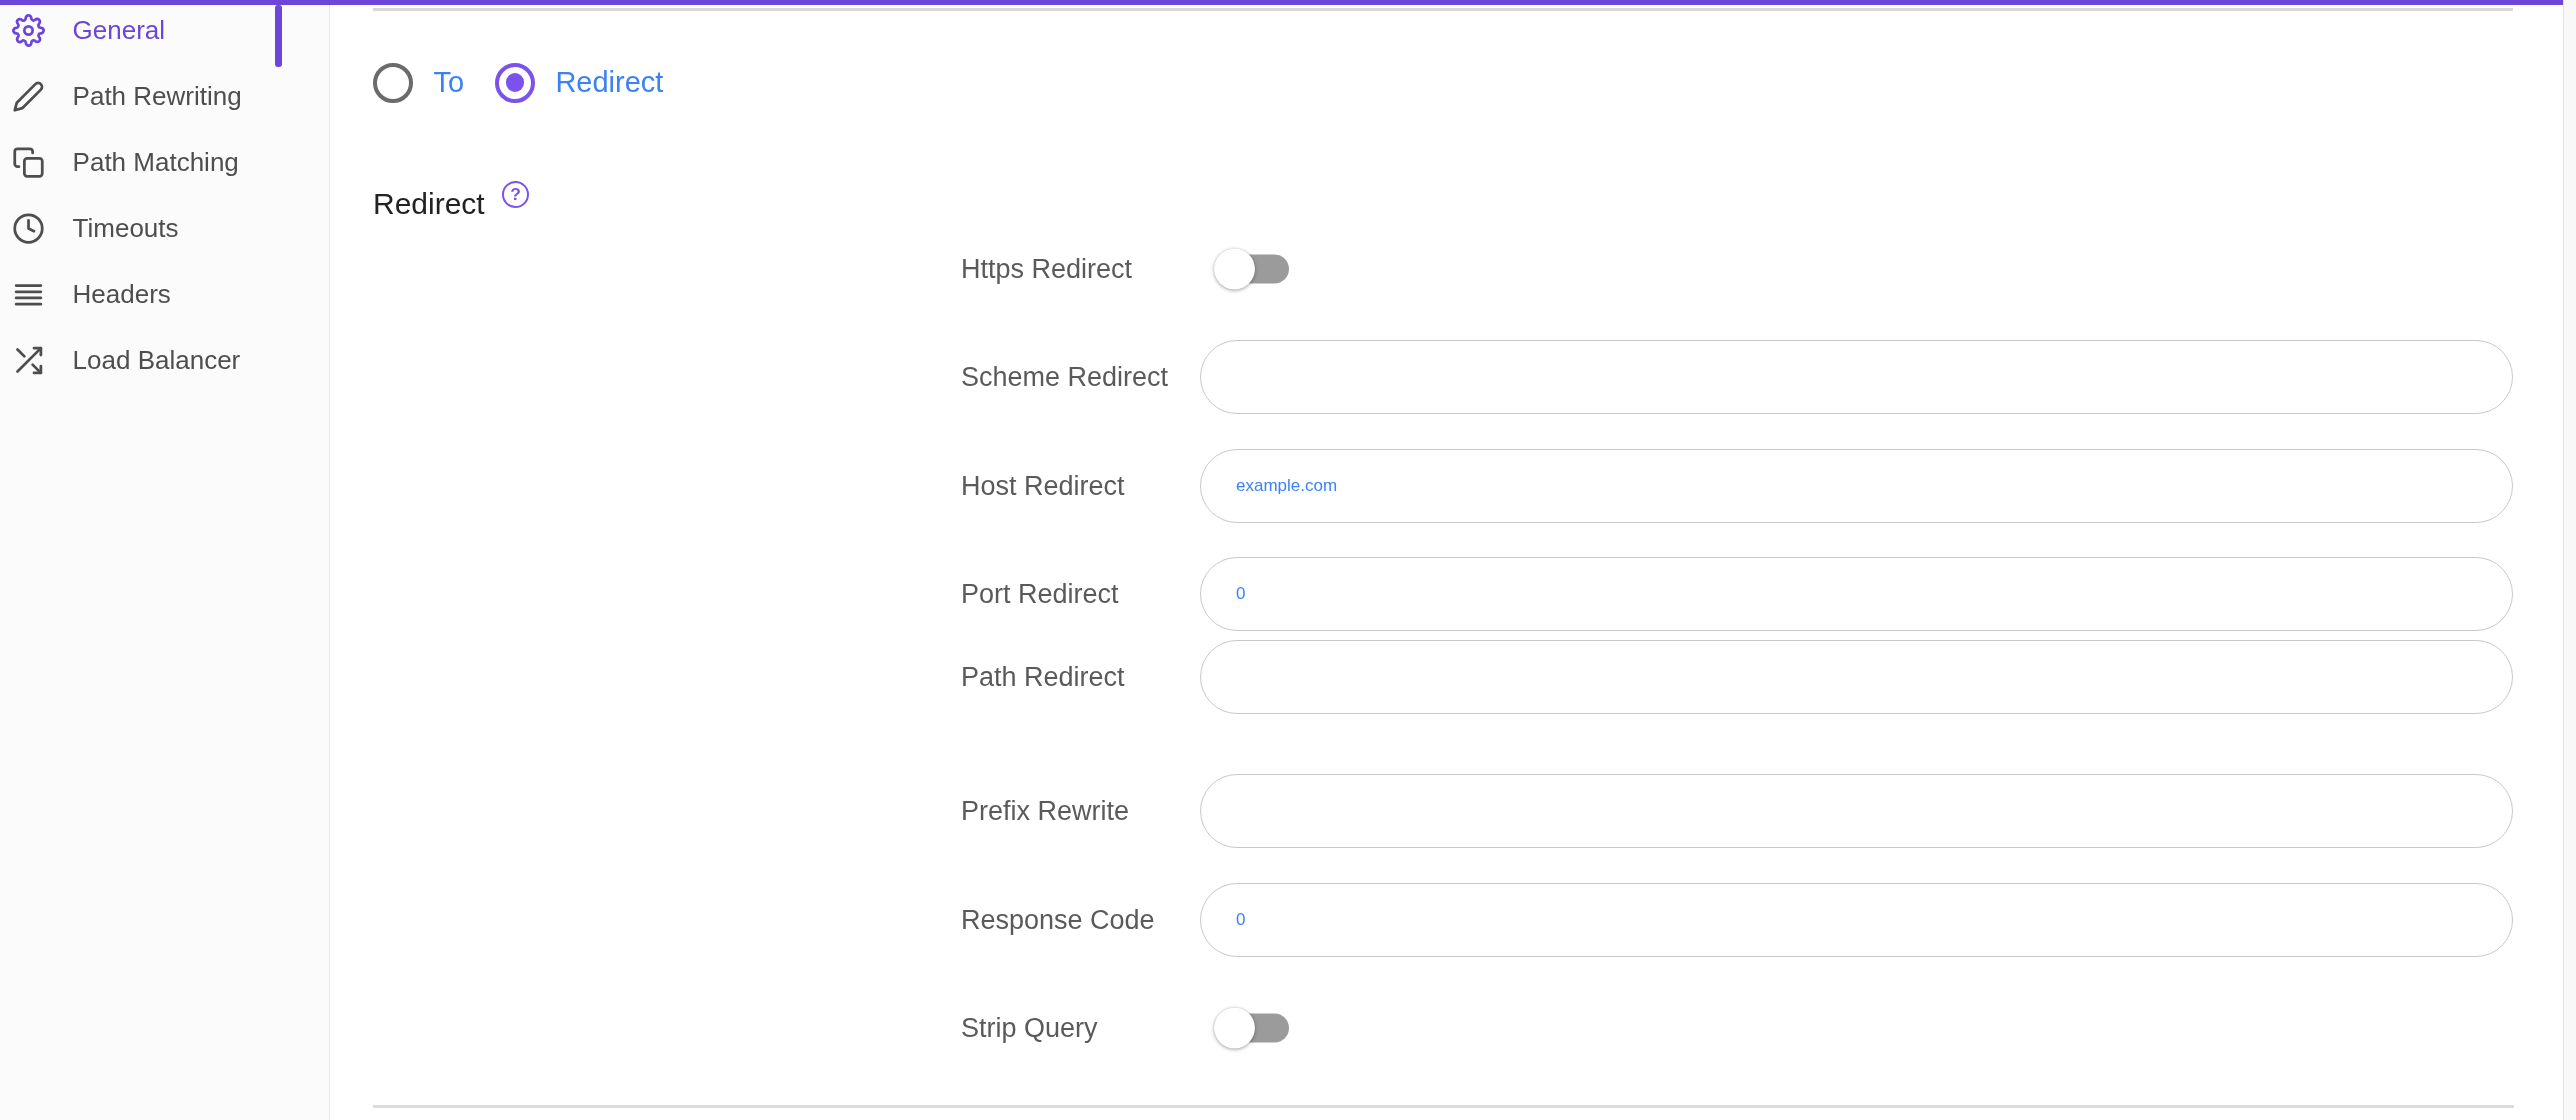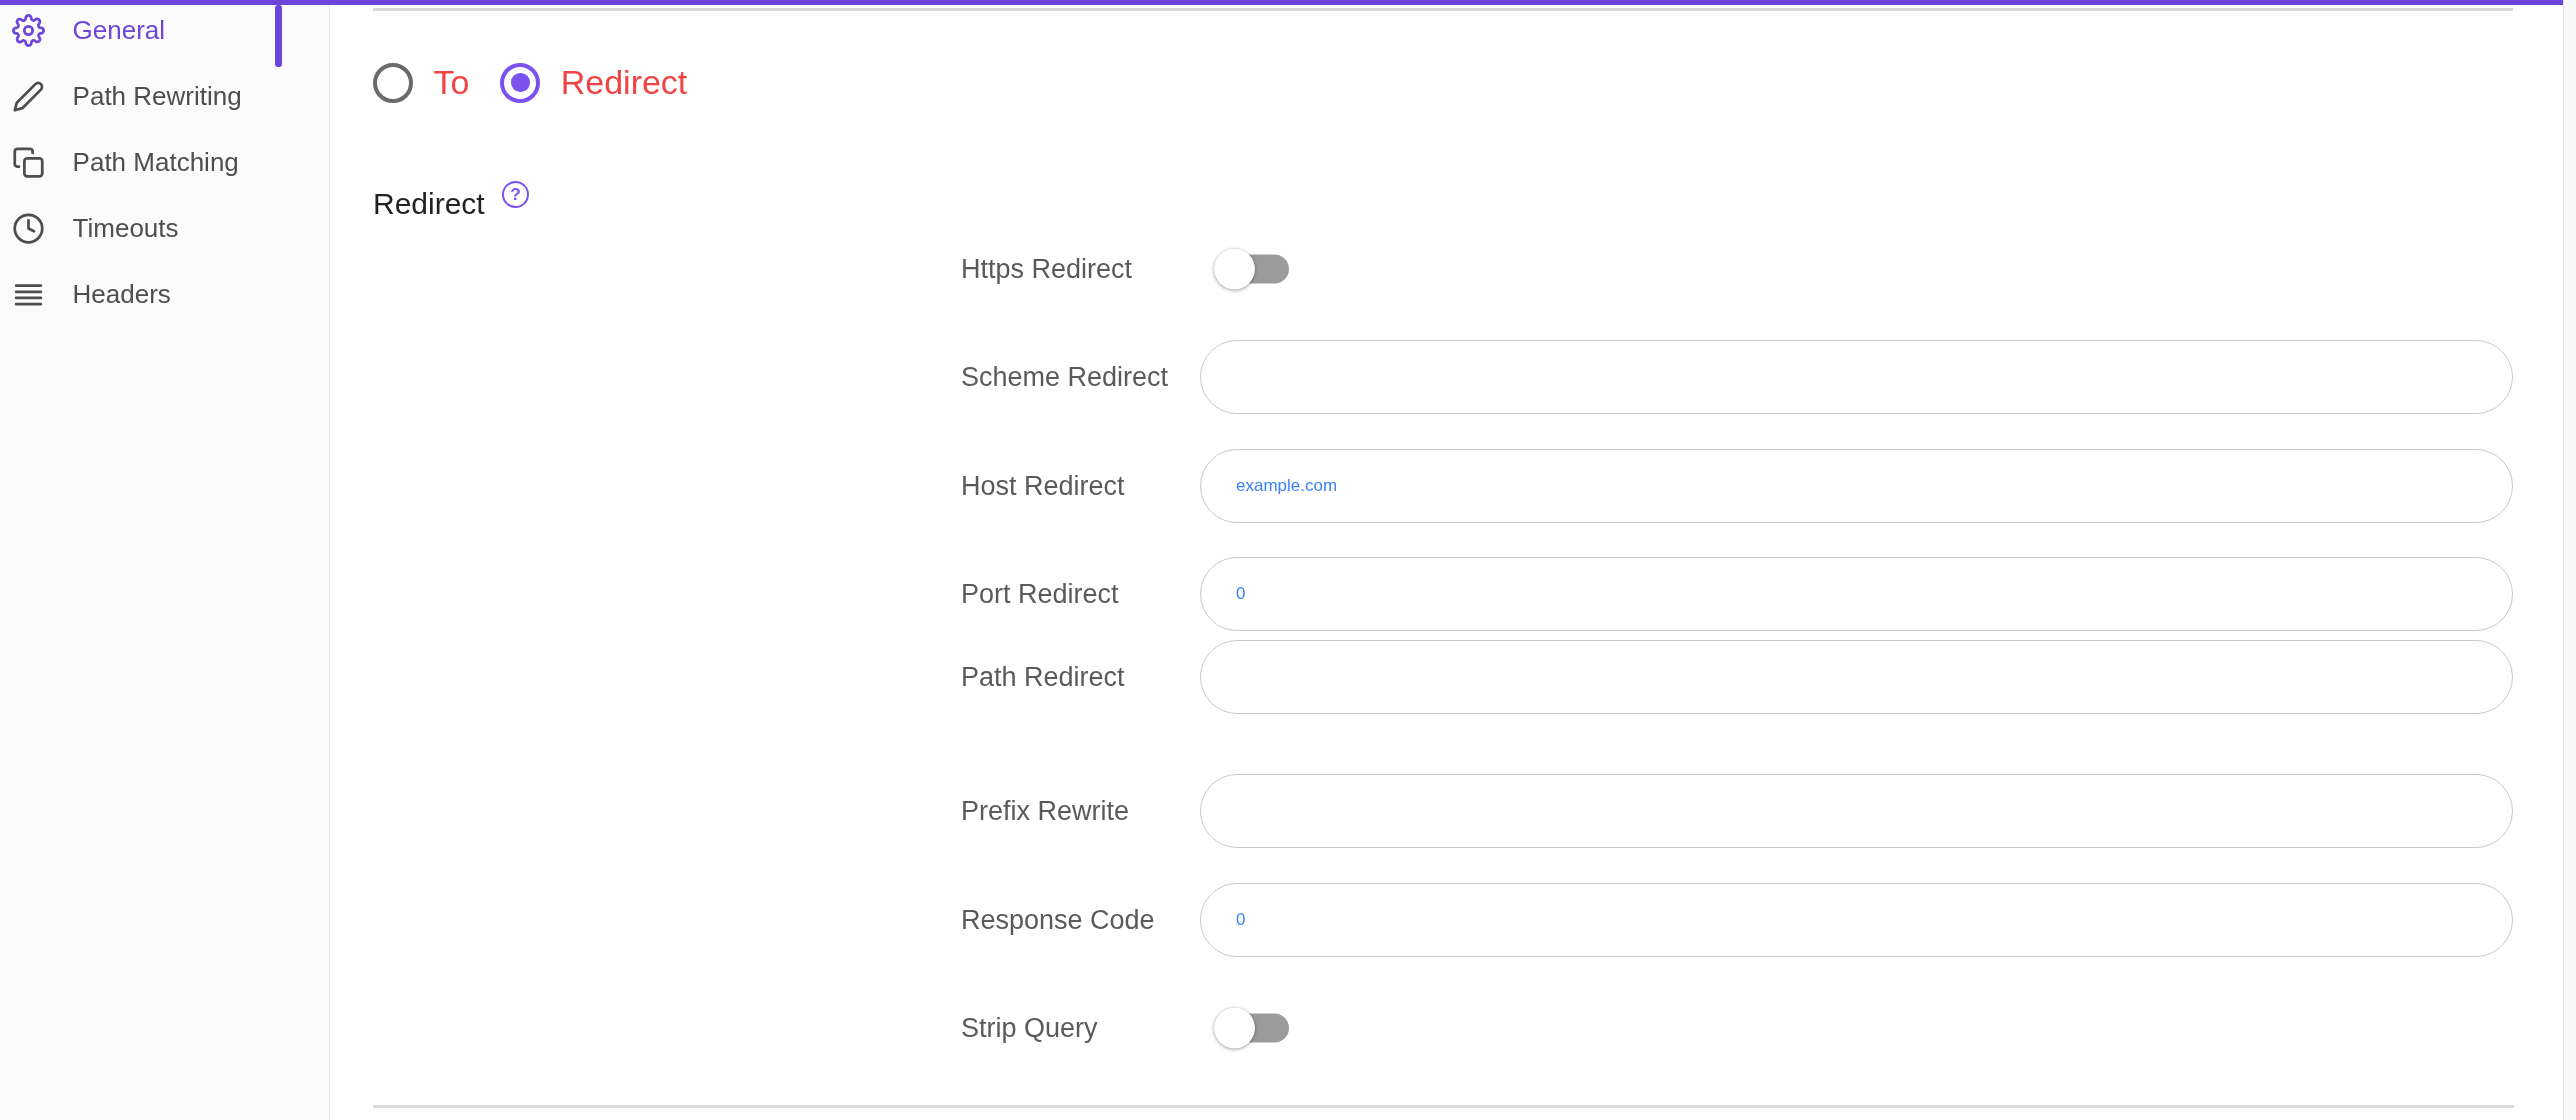--- a/index.html
+++ b/index.html
@@ -33,21 +33,21 @@
   .rule-bottom { left:373px; top:1105px; width:2141px; background:#dcdcdc; }
 
   
   .radio-row { position:absolute; left:373px; top:62px; height:41px;
                display:flex; align-items:center; }
   .radio { width:40px; height:40px; border-radius:50%; border:4.4px solid #6b6b6b;
            background:#fff; display:flex; align-items:center; justify-content:center;
            cursor:pointer; flex:0 0 auto; }
   .radio.selected { border-color:#7B52EE; }
   .radio-dot { width:18.4px; height:18.4px; border-radius:50%; background:#7B52EE; }
-  .radio-label { margin-left:20.4px; font-size:34px; color:#ef4444; }
+  .radio-label { margin-left:20.4px; font-size:29px; color:#3b82f6; }
   .radio-gap { margin-left:31px; }
 
   
   .section-header { position:absolute; left:373px; top:180px; height:47px;
                     display:flex; align-items:center; }
   .section-title { font-size:30px; color:#222; }
   .help-icon { width:27px; height:27px; border-radius:50%; border:2.9px solid #7B52EE;
                color:#7B52EE; font-size:17.4px; font-weight:bold; line-height:1;
                display:flex; align-items:center; justify-content:center;
                margin-left:17.4px; margin-bottom:17.4px; cursor:pointer; }
@@ -122,20 +122,32 @@
 
       <div class="nav-item">
         <span class="nav-icon">
           <svg viewBox="0 0 24 24">
               <path d="M3 5.5h18M3 10h18M3 14.5h18M3 19h18"></path>
             </svg>
         </span>
         <span class="nav-label">Headers</span>
       </div>
 
+      <div class="nav-item">
+        <span class="nav-icon">
+          <svg viewBox="0 0 24 24">
+              <polyline points="16 3 21 3 21 8"></polyline>
+              <line x1="4" y1="20" x2="21" y2="3"></line>
+              <polyline points="21 16 21 21 16 21"></polyline>
+              <line x1="15" y1="15" x2="21" y2="21"></line>
+              <line x1="4" y1="4" x2="9" y2="9"></line>
+            </svg>
+        </span>
+        <span class="nav-label">Load Balancer</span>
+      </div>
 
     </div>
   </div>
 
   <div class="active-indicator"></div>
 
   <div class="rule rule-top"></div>
   <div class="rule rule-bottom"></div>
 
   <div class="radio-row">

